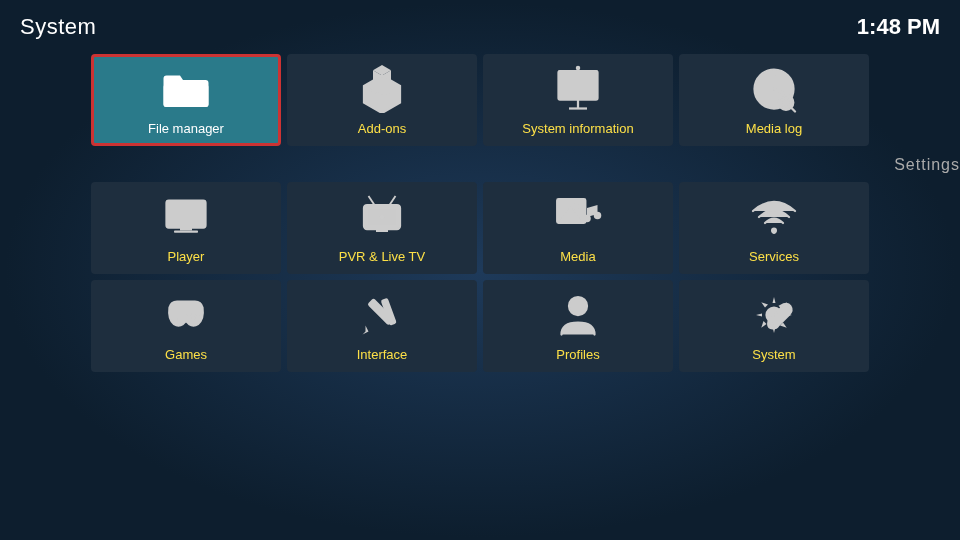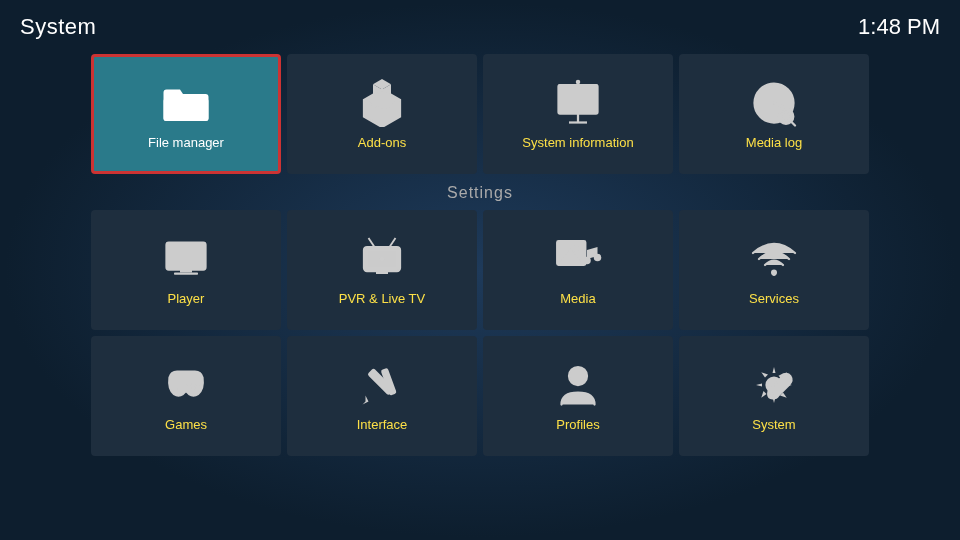--- a/index.html
+++ b/index.html
@@ -40,36 +40,36 @@
 
     .header-title {
       font-size: 22px;
       font-weight: 300;
       color: #ffffff;
       letter-spacing: 0.5px;
     }
 
     .header-time {
       font-size: 22px;
-      font-weight: 400;
+      font-weight: 700;
       color: #ffffff;
     }
 
     
     .top-row {
       display: flex;
       justify-content: center;
       gap: 6px;
       padding: 0 88px;
       margin-top: 6px;
     }
 
     .tile {
       width: 190px;
-      height: 120px;
+      height: 92px;
       background: #1e2e3e;
       border-radius: 4px;
       display: flex;
       flex-direction: column;
       align-items: center;
       justify-content: center;
       cursor: pointer;
       position: relative;
       gap: 8px;
     }
@@ -85,21 +85,21 @@
       background: #2a7a8a;
       border: 3px solid #cc3333;
     }
 
     .tile-file-manager .tile-label {
       color: #ffffff;
     }
 
     
     .settings-label {
-      text-align: center;
+      text-align: right;
       font-size: 16px;
       color: #aaaaaa;
       margin: 10px 0 8px 0;
       letter-spacing: 1px;
     }
 
     
     .grid-row {
       display: flex;
       justify-content: center;

